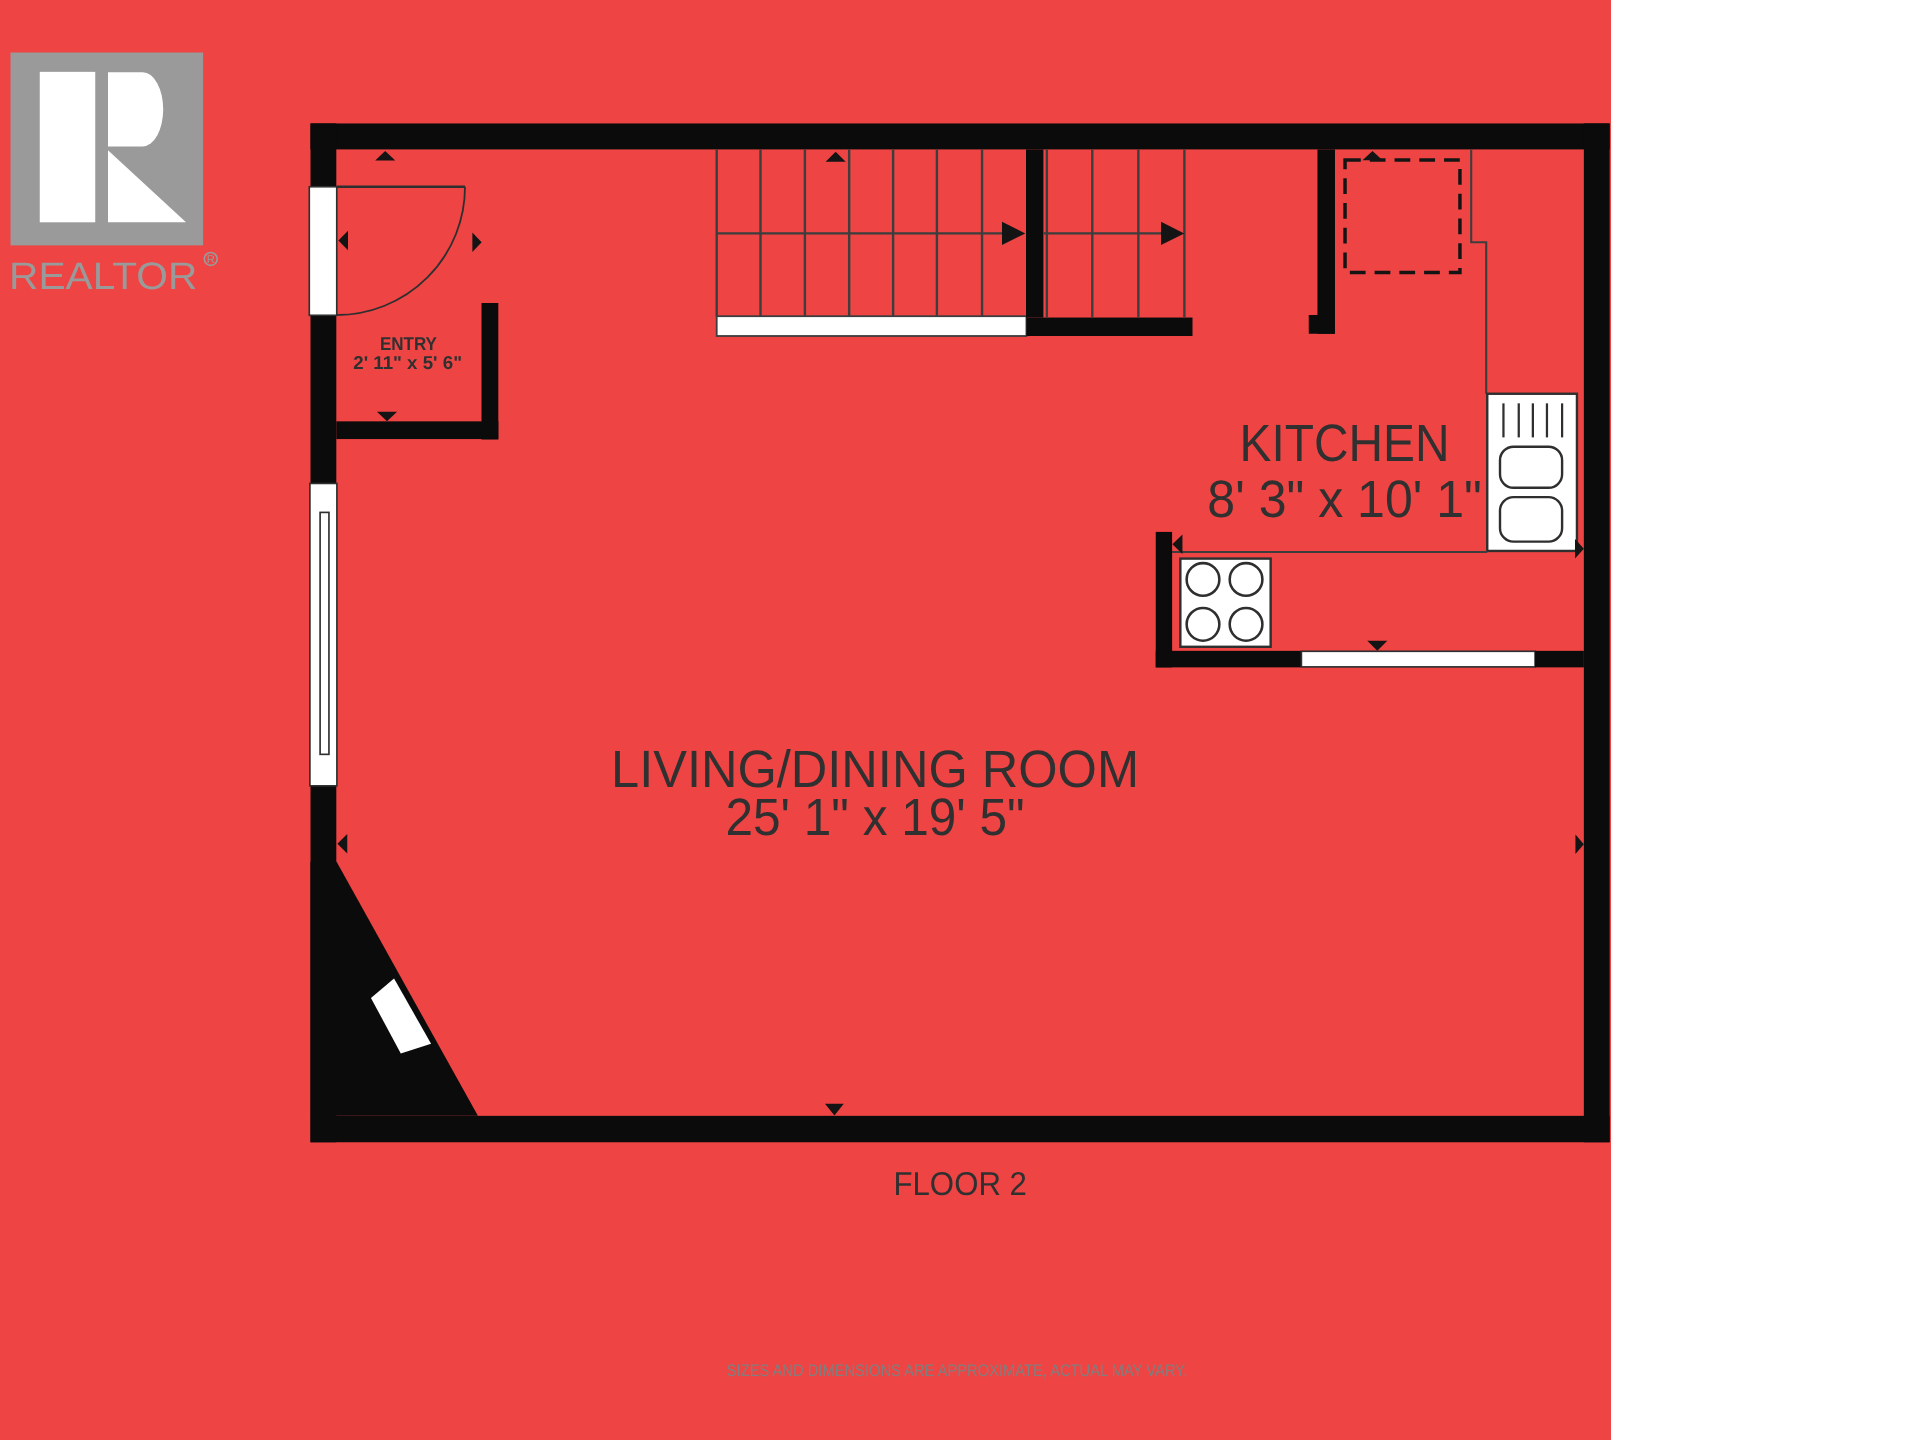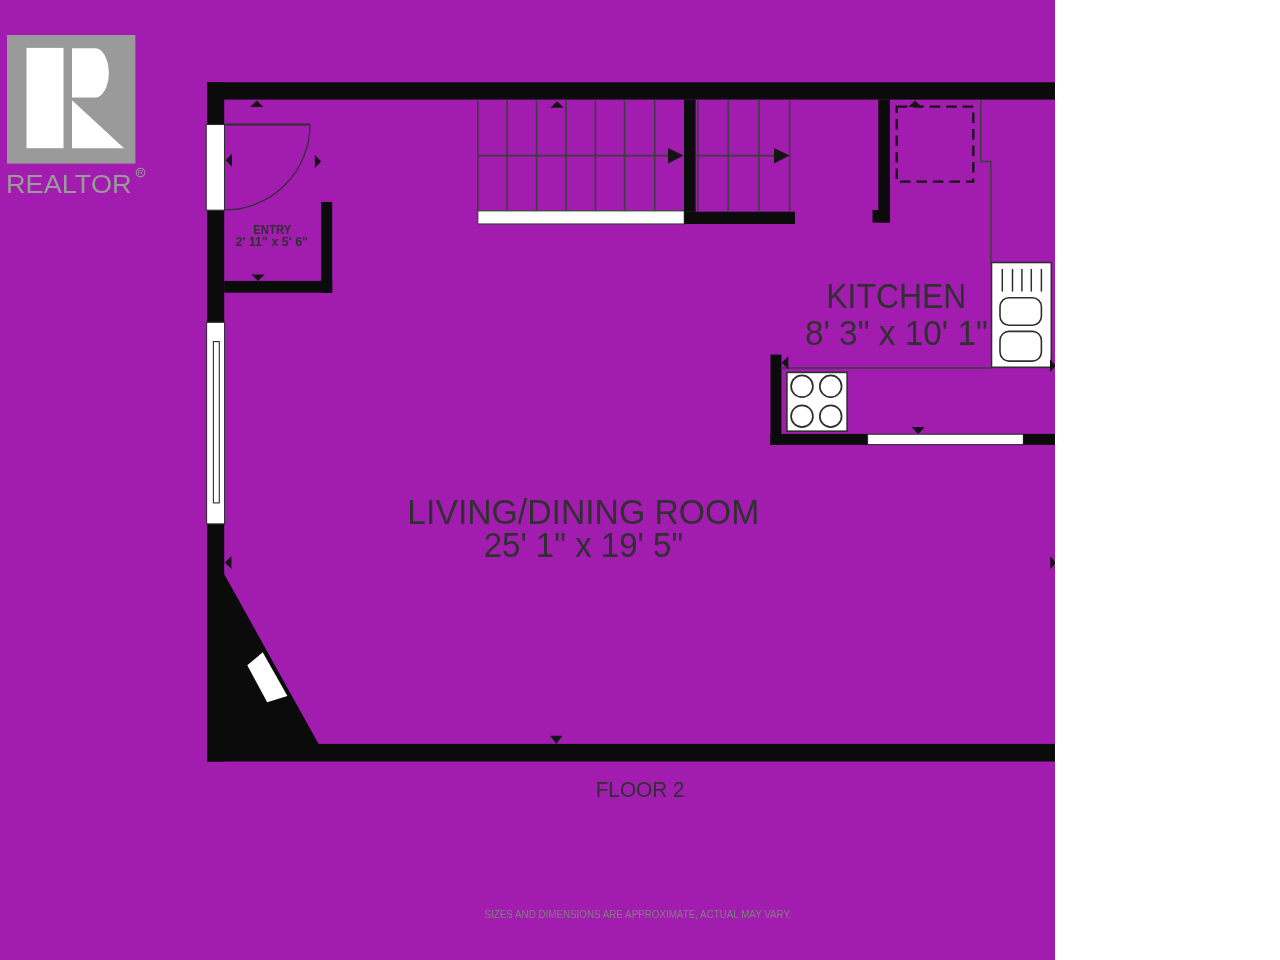--- a/index.html
+++ b/index.html
@@ -1,16 +1,16 @@
 <!DOCTYPE html>
 <html><head>
 <meta charset="utf-8">
 <style>
   html,body{margin:0;padding:0;background:#ffffff;}
-  .page{position:relative;width:1055px;height:960px;background:#a21caf;overflow:hidden;}
+  .page{position:relative;width:1055px;height:960px;background:#ef4444;overflow:hidden;padding-left:19px;}
   svg{position:absolute;left:0;top:0;}
   text{font-family:"Liberation Sans", sans-serif;}
 </style>
 </head>
 <body>
 <div class="page">
 <svg width="1280" height="960" viewBox="0 0 1280 960">
 
   <g>
     <rect x="7" y="35" width="128.4" height="128.6" fill="#9a9a9a"></rect>

